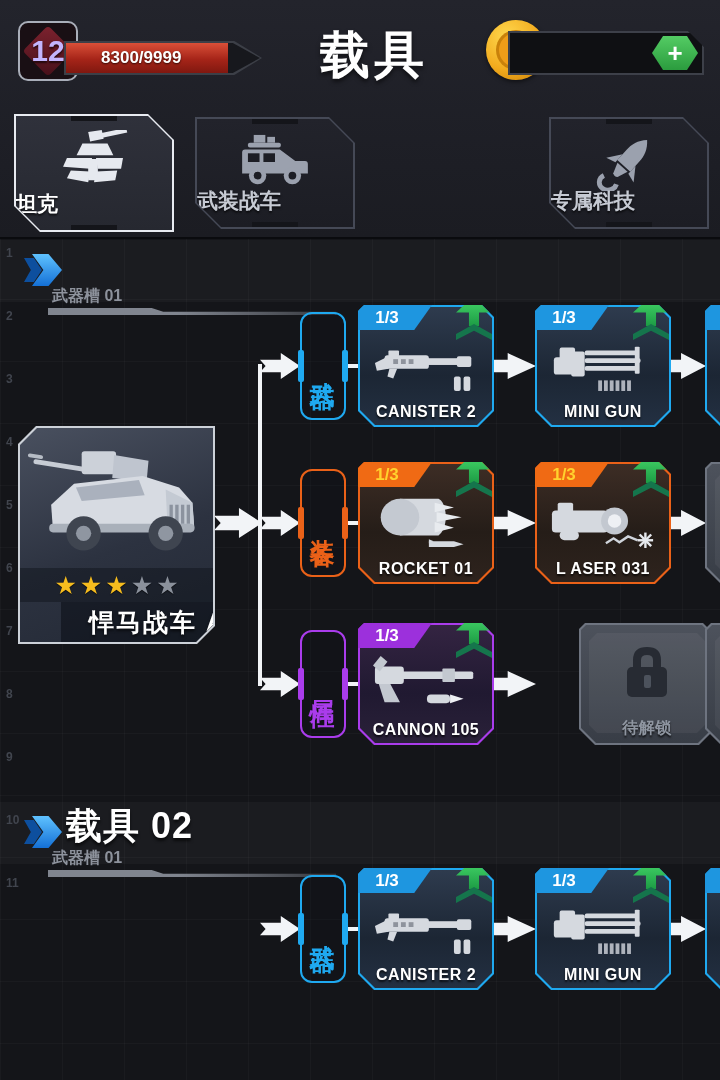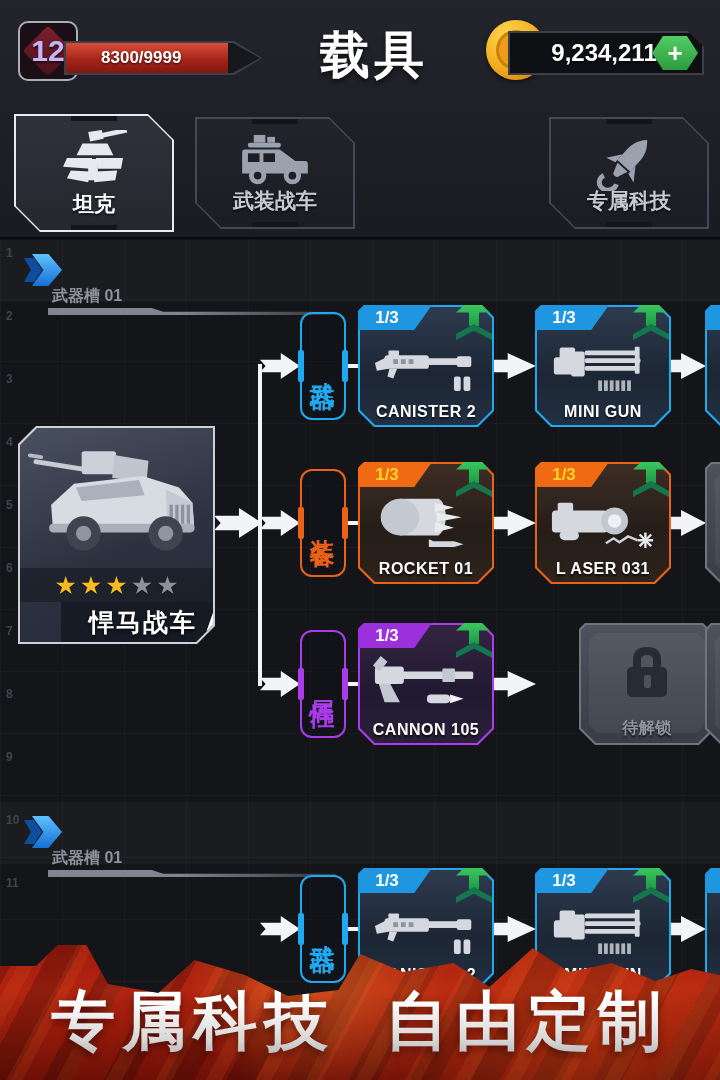--- a/index.html
+++ b/index.html
@@ -39,21 +39,21 @@
       clip-path:polygon(0 0,calc(100% - 26px) 0,100% 26px,100% 100%,26px 100%,0 calc(100% - 26px));cursor:pointer;}
   .tab-in{position:absolute;inset:2px;background:linear-gradient(180deg,#22232b,#1c1d24);
       clip-path:polygon(0 0,calc(100% - 24px) 0,100% 24px,100% 100%,24px 100%,0 calc(100% - 24px));}
   .tab-in::before,.tab-in::after{content:"";position:absolute;left:50%;transform:translateX(-50%);
       width:46px;height:5px;background:#14151a;}
   .tab-in::before{top:0;} .tab-in::after{bottom:0;}
   .tab.sel{top:114px;height:118px;background:#e8ebf1;box-shadow:0 0 14px rgba(220,228,245,.35);}
   .tab.sel .tab-in{background:linear-gradient(180deg,#2f313b,#262830);}
   .tab-ic{position:absolute;left:50%;top:14px;transform:translateX(-50%);width:84px;height:58px;color:#9ba1ae;}
   .tab.sel .tab-ic{color:#e6e9ef;}
-  .tab-lb{position:absolute;left:0;bottom:12px;width:100%;text-align:center;color:#c6cad3;
+  .tab-lb{position:absolute;left:0;bottom:12px;width:100%;color:#c6cad3;
       font-size:21px;font-weight:800;text-shadow:0 2px 2px rgba(0,0,0,.6);}
   .tab.sel .tab-lb{color:#ffffff;}
   
   #content{position:absolute;left:0;top:237px;width:720px;height:843px;background:#141519;
       background-image:
         repeating-linear-gradient(to right,rgba(255,255,255,.028) 0 1px,transparent 1px 62px),
         repeating-linear-gradient(to bottom,rgba(255,255,255,.028) 0 1px,transparent 1px 62px);}
   .band{position:absolute;left:0;width:100%;height:62px;background:rgba(255,255,255,.03);}
   .ruler{position:absolute;left:6px;color:#41454e;font-size:12px;font-weight:700;}
   .sec-h{position:absolute;left:0;width:100%;height:70px;}
@@ -150,21 +150,20 @@
     <div class="xp">
       <i class="xp-in"></i>
       <i class="xp-fill" id="xpFill" style="width: 82%;"></i>
       <span class="xp-t">8300/9999</span>
     </div>
     <div class="title">载具</div>
     <div class="coin">
         <i></i>
       </div>
     <div class="cur">
-      <span class="cur-v">9,234,211</span>
       <div class="plus">
           <span>+</span>
         </div>
     </div>
 
     <div class="tab sel" style="left:14px">
       <div class="tab-in">
         <span class="tab-ic">
           <svg viewBox="0 0 84 60" width="84" height="58" fill="currentColor">
             <polygon points="36,2 50,0 52,9 38,12"></polygon>
@@ -227,20 +226,21 @@
           <i class="c2"></i>
         </div>
       <div class="sec-s">武器槽 01</div>
       <div class="sec-u"></div>
     </div>
     <div class="sec-h" style="top:569px">
       <div class="chev">
           <i class="c1"></i>
           <i class="c2"></i>
         </div>
+      <div class="sec-t">载具 02</div>
       <div class="sec-s">武器槽 01</div>
       <div class="sec-u"></div>
     </div>
 
     <div class="vp" style="top:189px">
       <div class="vp-in">
         <div class="vp-img">
           <svg viewBox="0 0 190 132" width="182" height="126">
             <rect x="8" y="24" width="66" height="5" rx="2" transform="rotate(9 8 24)" fill="#c7ccd4"></rect>
             <rect x="2" y="18" width="16" height="4" rx="2" transform="rotate(9 2 18)" fill="#b6bcc5"></rect>
@@ -558,16 +558,13 @@
       <div class="ruler" style="top: 198px;">4</div>
       <div class="ruler" style="top: 261px;">5</div>
       <div class="ruler" style="top: 324px;">6</div>
       <div class="ruler" style="top: 387px;">7</div>
       <div class="ruler" style="top: 450px;">8</div>
       <div class="ruler" style="top: 513px;">9</div>
       <div class="ruler" style="top: 576px;">10</div>
       <div class="ruler" style="top: 639px;">11</div>
     </div>
 
-  <div class="banner">
-    <div class="banner-t">专属科技  自由定制</div>
-  </div>
 </div>
 
 </body></html>

